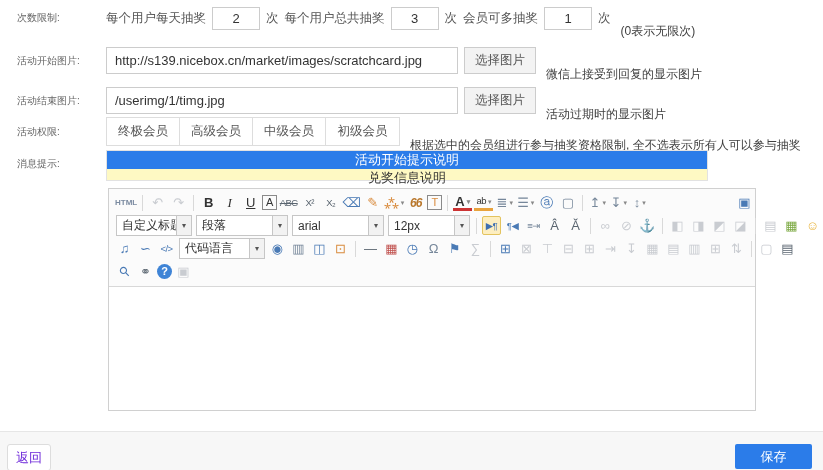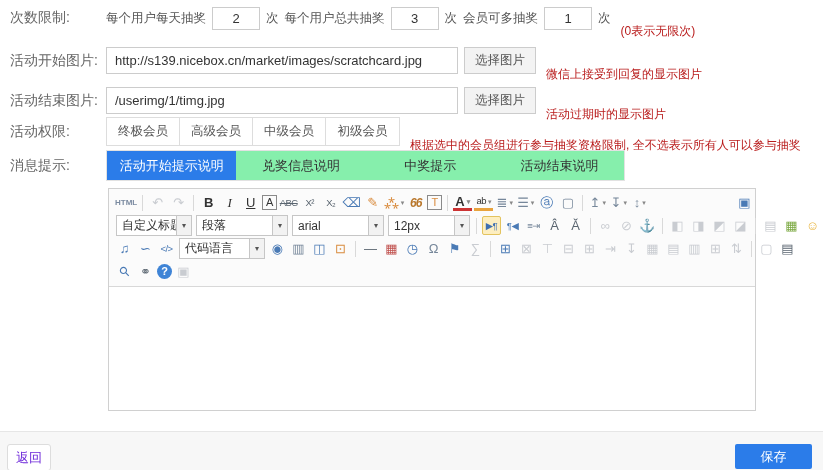--- a/index.html
+++ b/index.html
@@ -1,22 +1,22 @@
 <!DOCTYPE html>
 <html><head>
 <meta charset="utf-8">
 <style>
   * { margin:0; padding:0; box-sizing:border-box; }
   html,body { background:#fff; }
   body { font-family:"Liberation Sans", sans-serif; }
   .page { position:relative; width:823px; height:470px; background:#fff; overflow:hidden; font-size:13px; color:#333; }
 
   .row { position:absolute; left:0; display:flex; align-items:center; }
-  .rlabel { width:106px; flex:none; padding-left:10px; color:#666; font-size:14px; }
-  .hint { color:#b91c1c; font-size:12px; margin-left:10px; white-space:nowrap;margin-top:27px; }
+  .rlabel { width:106px; flex:none; padding-left:17px; color:#666; font-size:10px; }
+  .hint { color:#404040; font-size:12px; margin-left:10px; white-space:nowrap;margin-top:27px; }
 
   
   .r1 { top:6px; height:24px; width:823px; }
   .r1 .flabel { color:#555; font-size:12.5px; margin-left:6px; }
   .r1 .flabel:first-child { margin-left:0; }
   .num { width:48px; height:23px; border:1px solid #ccc; text-align:center; font-size:13px; color:#333; margin:0 6px; outline:none; font-family:"Liberation Sans",sans-serif; }
   .funit { color:#555; font-size:12.5px; }
 
   
   .r2 { top:47px; height:27px; width:823px; }
@@ -26,21 +26,21 @@
 
   
   .r4 { top:117px; height:29px; width:823px; }
   .mgroup { display:flex; border:1px solid #ddd; background:#fff; height:29px; }
   .mbtn { width:73px; height:100%; display:flex; align-items:center; justify-content:center; font-size:12.5px; color:#555; border-right:1px solid #ddd; cursor:pointer; }
   .mbtn:last-child { border-right:none; }
 
   
   .r5 { top:150px; height:31px; width:823px; align-items:flex-start; }
   .r5 .rlabel { margin-top:7px; }
-  .tabs { display:flex; width:519px; height:31px; border:1px solid #e2e2e2; background:#86efac; }
+  .tabs { display:flex; width:602px; height:31px; border:1px solid #e2e2e2; background:#fef9c3;flex-direction:column; }
   .tab { flex:1; display:flex; align-items:center; justify-content:center; font-size:13px; color:#333; cursor:pointer; }
   .tab.active { background:#2b7ce9; color:#fff; }
 
   
   .editor { position:absolute; left:108px; top:188px; width:648px; height:223px; border:1px solid #d0d0d0; background:#fff; }
   .toolbar { background:#fbfbfb; border-bottom:1px solid #d8d8d8; padding:2px 0 3px 2px; }
   .trow { display:flex; align-items:center; height:23px; padding-left:3px; }
   .ticon { position:relative; display:inline-flex; align-items:center; justify-content:center; min-width:19px; height:19px; margin:0 1px; font-size:13px; color:#466a92; cursor:pointer; line-height:1; }
   .tsep { width:1px; height:16px; background:#d9d9d9; margin:0 4px; flex:none; }
   .tspace { flex:1; }

